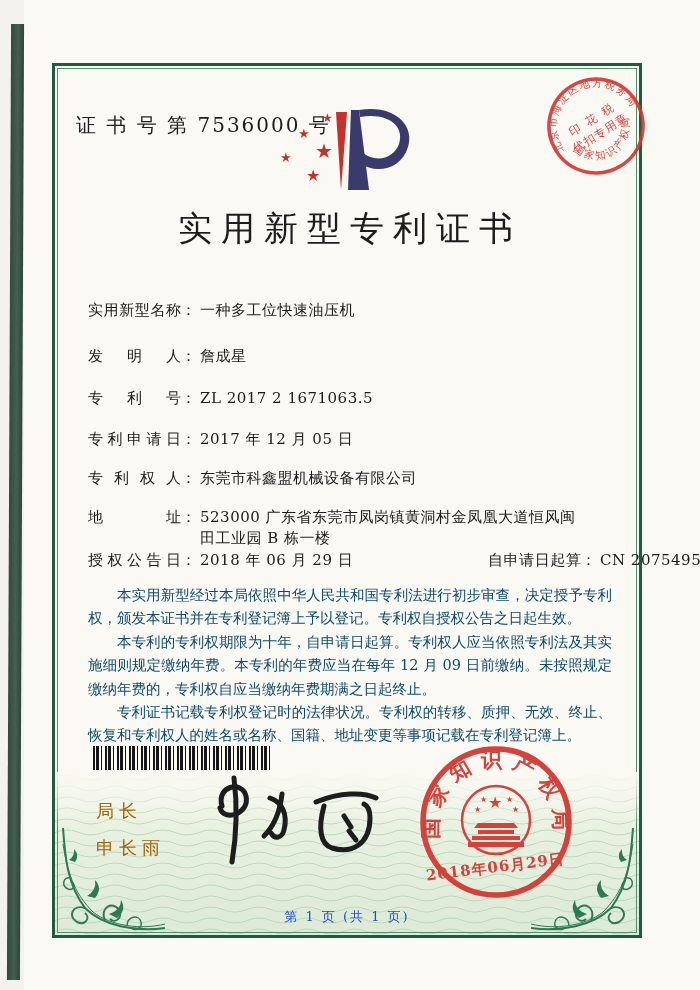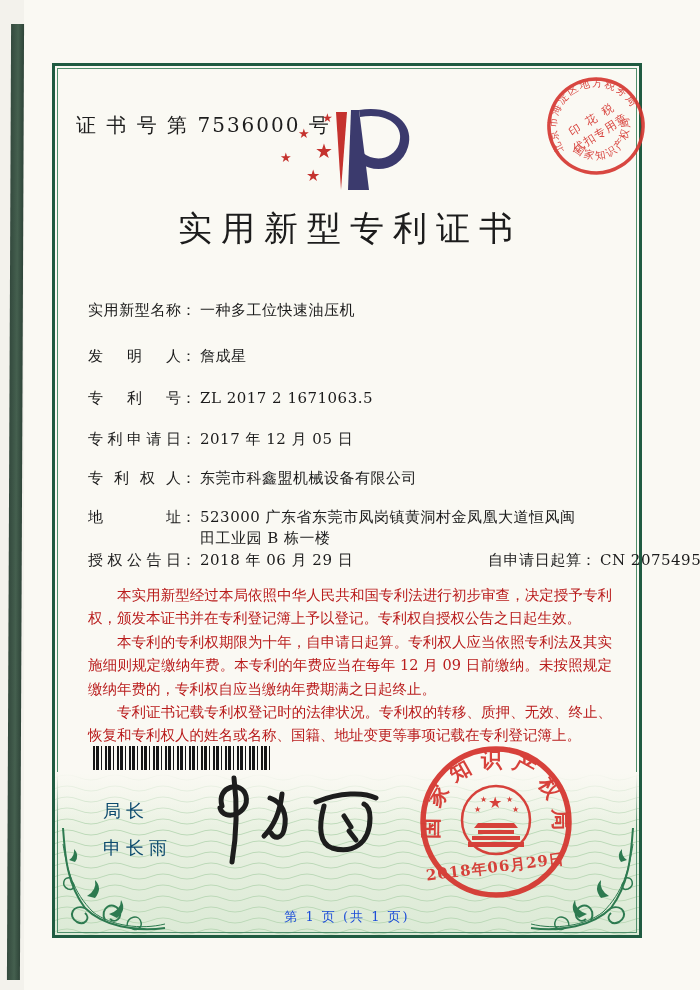--- a/index.html
+++ b/index.html
@@ -15,30 +15,30 @@
   .logo{position:absolute;left:272px;top:102px;}
   .title{position:absolute;left:0;top:206px;width:700px;text-align:center;
       font-size:34px;font-weight:normal;letter-spacing:9px;color:#1c1c1c;}
   .frow{position:absolute;left:88px;font-size:15px;color:#1b1b1b;line-height:21px;white-space:nowrap;}
   .lbl{display:inline-block;width:93px;text-align:justify;text-align-last:justify;}
   .colon{margin-right:4px;}
   .val{letter-spacing:.5px;text-align:right;}
   .val-wrap{display:inline-block;width:388px;white-space:normal;vertical-align:top;letter-spacing:.5px;}
   .grant2{position:absolute;left:400px;top:0;}
   .body-text{position:absolute;left:88px;top:584px;width:524px;font-size:14.5px;
-      line-height:23.4px;color:#b91c1c;text-align:justify;}
+      line-height:23.4px;color:#0c4a6e;text-align:justify;}
   .body-text p{margin:0;text-indent:2em;}
   .barcode{position:absolute;left:93px;top:746px;width:180px;height:24px;
       background:repeating-linear-gradient(90deg,#151515 0 2px,transparent 2px 3px,
       #151515 3px 6px,transparent 6px 8px,#151515 8px 9px,transparent 9px 12px);}
   .band{position:absolute;left:55px;top:772px;width:584px;height:163px;z-index:0;}
   .band-fade{position:absolute;left:55px;top:772px;width:584px;height:60px;z-index:1;
       background:linear-gradient(180deg,#faf9f3 0%,rgba(250,249,243,0) 90%);}
   .flourish{position:absolute;z-index:2;}
-  .director{position:absolute;left:103px;z-index:3;font-size:18px;letter-spacing:5px;color:#0c4a6e;text-align:right;}
+  .director{position:absolute;left:96px;z-index:3;font-size:18px;letter-spacing:5px;color:#a16207;text-align:right;}
   .sig{position:absolute;left:196px;top:770px;z-index:3;}
   .seal{position:absolute;left:408px;top:736px;z-index:4;opacity:.93;}
   .taxstamp{position:absolute;left:534px;top:64px;opacity:.9;}
   .footer{position:absolute;left:0;top:908px;width:694px;text-align:center;z-index:3;
       font-size:13px;letter-spacing:2px;color:#1d4ed8;}
   svg text{font-family:"DejaVu Serif","Liberation Serif",serif;}
 </style>
 </head>
 <body>
 

